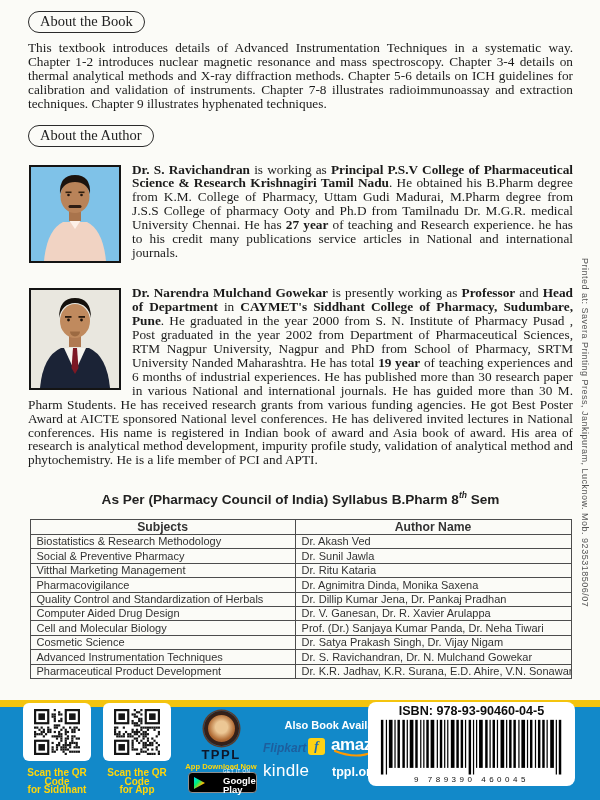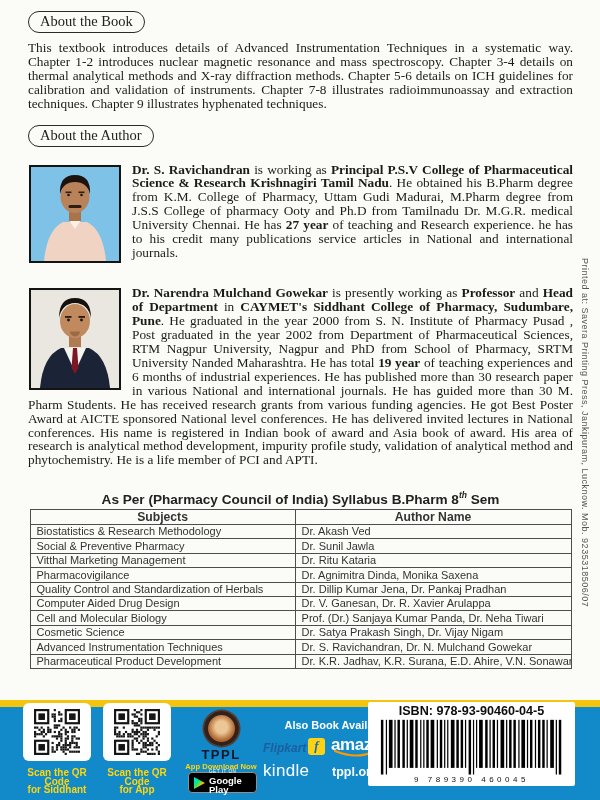--- a/index.html
+++ b/index.html
@@ -14,21 +14,21 @@
   .author{margin-top:16px;}
   .author::after{content:"";display:block;clear:both;}
   .photo{float:left;width:88px;height:94px;border:2px solid #141414;
          margin:2px 11px 1px 1px;background:#fff;}
   .photo svg{display:block;width:100%;height:100%;}
   .bio{font-size:13.3px;line-height:13.9px;text-align:justify;}
   .bio b{font-weight:bold;}
   .syl-title{margin-top:9px;text-align:center;font-family:"Liberation Sans",sans-serif;
              font-weight:bold;font-size:13.6px;color:#222;}
   .syl-title sup{font-size:8.5px;font-style:italic;}
-  table.syl{width:542px;margin:3px auto 0;border-collapse:collapse;
+  table.syl{width:542px;margin:13px auto 0;border-collapse:collapse;
             font-family:"Liberation Sans",sans-serif;color:#333;table-layout:fixed;}
   .syl th,.syl td{border:1px solid #4d4d4d;padding:0 6px;font-size:11px;height:13.4px;
                   line-height:12.6px;text-align:left;white-space:nowrap;overflow:hidden;}
   .syl th{text-align:center;font-weight:bold;font-size:12.2px;height:14px;}
   .printer-note{position:absolute;top:258px;left:580px;writing-mode:vertical-rl;
                 font-family:"Liberation Sans",sans-serif;font-size:9px;color:#565656;
                 letter-spacing:.5px;}
   
   .footer{position:absolute;left:0;bottom:0;width:600px;height:100px;}
   .stripe{height:7px;background:#f4c40e;}
@@ -43,39 +43,39 @@
   .tppl-circle{position:absolute;left:204px;top:4px;width:27px;height:27px;border-radius:50%;
     background:radial-gradient(circle at 50% 45%, #ecc astanza 0,#ecc 0);  
     background:radial-gradient(circle at 50% 45%, #ecc795 0 30%, #b06a33 65%, #8a4a22 100%);
     border:4px solid #342019;box-shadow:0 0 0 1.5px #5a3c2c;}
   .tppl-word{position:absolute;left:186px;top:40px;width:70px;text-align:center;color:#0f172a;
              font-weight:bold;font-size:13px;letter-spacing:1.5px;}
   .appdl{position:absolute;left:181px;top:55px;width:80px;text-align:center;color:#ffd60a;
          font-weight:bold;font-size:7.6px;}
   .gplay{position:absolute;left:188px;top:65px;width:69px;height:21px;background:#000;
          border:1px solid #8f8f8f;border-radius:4px;display:flex;align-items:center;
-         padding:0 5px;box-sizing:border-box;gap:4px;}
+         padding:0 5px;box-sizing:border-box;gap:18px;}
   .gplay .tri{width:11px;height:12px;flex:0 0 auto;}
   .gplay .txt{color:#fff;line-height:1;}
   .getit{font-size:4.6px;letter-spacing:.5px;}
   .gpname{font-size:9.5px;font-weight:bold;margin-top:1px;}
   .also{position:absolute;left:258px;top:12px;width:178px;text-align:center;color:#fff;
         font-weight:bold;font-size:11px;}
   .flipword{position:absolute;left:263px;top:34px;color:#1d5f9e;font-weight:bold;
             font-style:italic;font-size:12px;}
   .flipicon{position:absolute;left:308px;top:31px;width:17px;height:17px;background:#ffd214;
             border-radius:3px;color:#1a6bb5;font-weight:bold;font-style:italic;font-size:13px;
             text-align:center;line-height:16px;font-family:"Liberation Serif",serif;}
   .amazon{position:absolute;left:331px;top:28px;color:#fff;font-weight:bold;font-size:17px;
           letter-spacing:-.4px;}
   .amazon svg{position:absolute;left:3px;top:15px;width:44px;height:8px;}
   .kindle{position:absolute;left:263px;top:54px;color:#fff;font-size:17px;letter-spacing:.3px;}
   .tpplsite{position:absolute;left:332px;top:58px;color:#fff;font-weight:bold;font-size:12.5px;}
   .isbnbox{position:absolute;left:368px;top:-5px;width:207px;height:84px;background:#fff;
-           border-radius:2px;text-align:center;}
+           border-radius:8px;text-align:center;}
   .isbnlabel{font-weight:bold;font-size:12.6px;color:#0d0d0d;margin-top:2px;}
   .barcode{display:block;margin:1px auto 0;width:192px;height:58px;}
   .bdigits{position:absolute;bottom:2px;left:0;right:0;font-size:8px;color:#111;
            letter-spacing:3.5px;}
 </style>
 </head>
 <body>
 
 <div class="page">
   <div class="content">

